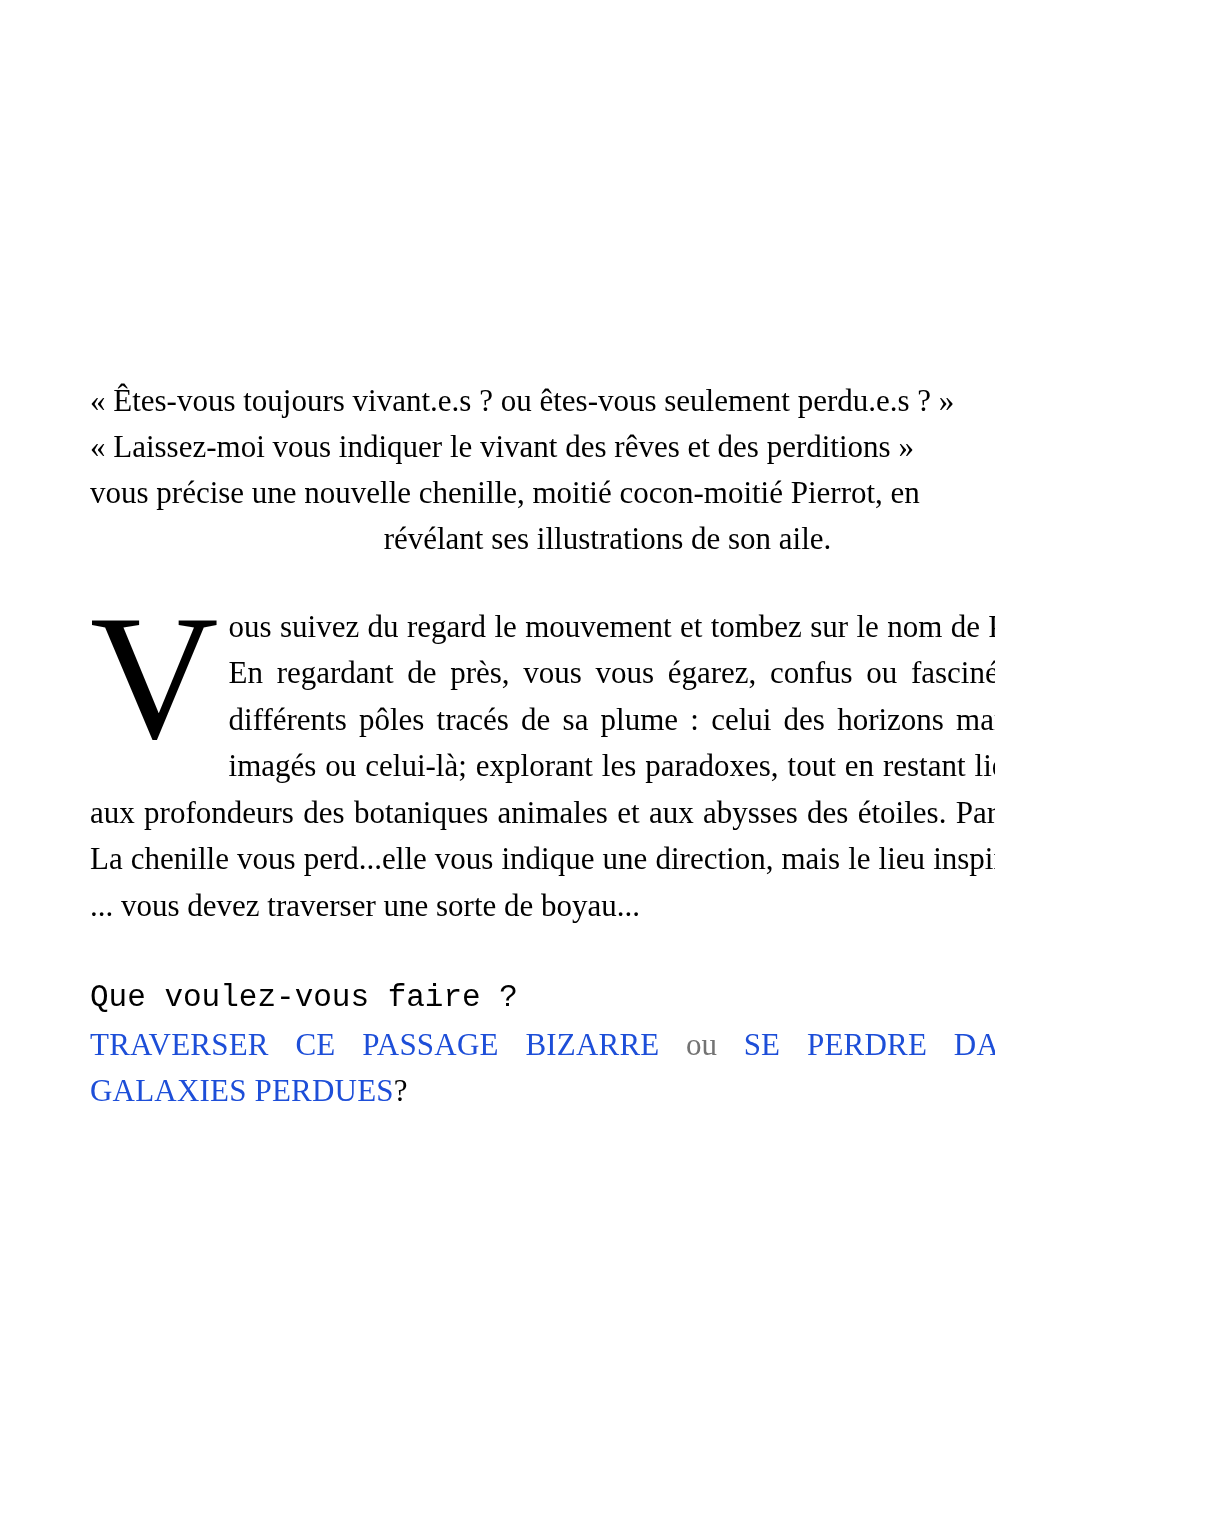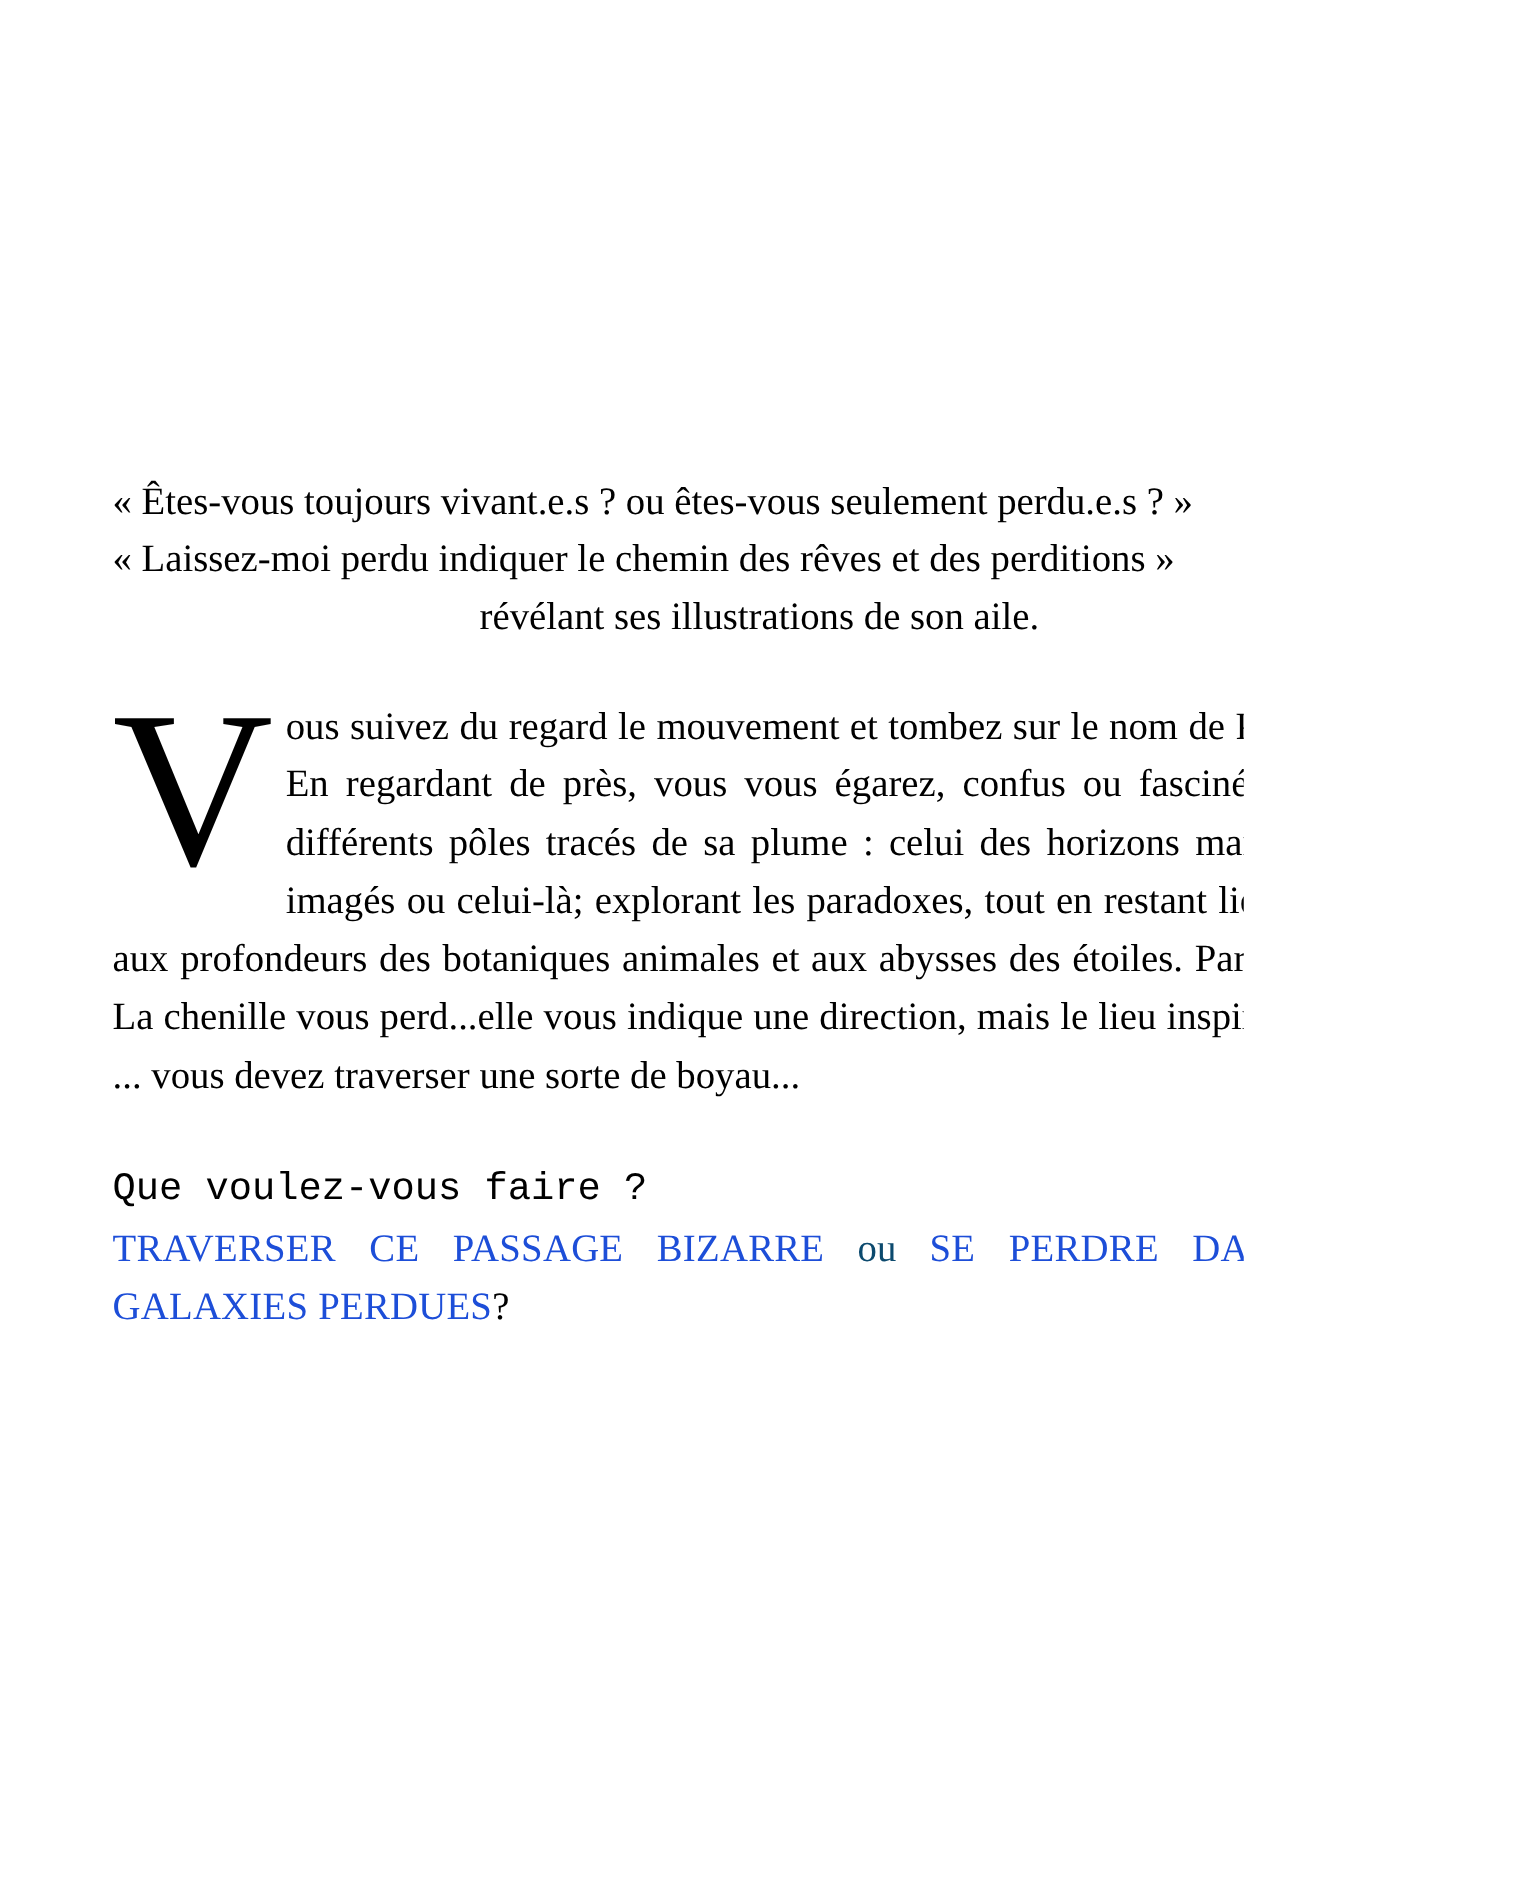--- a/index.html
+++ b/index.html
@@ -68,35 +68,36 @@
   .choices {
     display: block;
     text-align: justify;
     text-justify: inter-word;
   }
   .choice {
     color: #1d4ed8;
     letter-spacing: 0.2px;
   }
   .conj {
-    color: #0c4a6e;
+    color: #737373;
   }
   .qmark {
     color: #000;
   }
 </style>
 </head>
 <body>
 
 <div class="page">
   <div class="content">
 
     <div class="intro">
       <span class="line">« Êtes-vous toujours vivant.e.s ? ou êtes-vous seulement perdu.e.s ? »</span>
-      <span class="line">« Laissez-moi perdu indiquer le chemin des rêves et des perditions »</span>
+      <span class="line">« Laissez-moi vous indiquer le vivant des rêves et des perditions »</span>
+      <span class="line">vous précise une nouvelle chenille, moitié cocon-moitié Pierrot, en</span>
       <span class="line last">révélant ses illustrations de son aile.</span>
     </div>
 
     <div class="gap-1"></div>
 
     <div class="body-par">
       <span class="dropcap">V</span><span>ous suivez du regard le mouvement et tombez sur le nom de Pao Rover. En regardant de près, vous vous égarez, confus ou fasciné, dans les différents pôles tracés de sa plume : celui des horizons manuscrits et imagés ou celui-là; explorant les paradoxes, tout en restant liés et reliés aux profondeurs des botaniques animales et aux abysses des étoiles. Par où aller ? La chenille vous perd...elle vous indique une direction, mais le lieu inspire le doute ... vous devez traverser une sorte de boyau...</span>
     </div>
 
     <div class="gap-2"></div>

